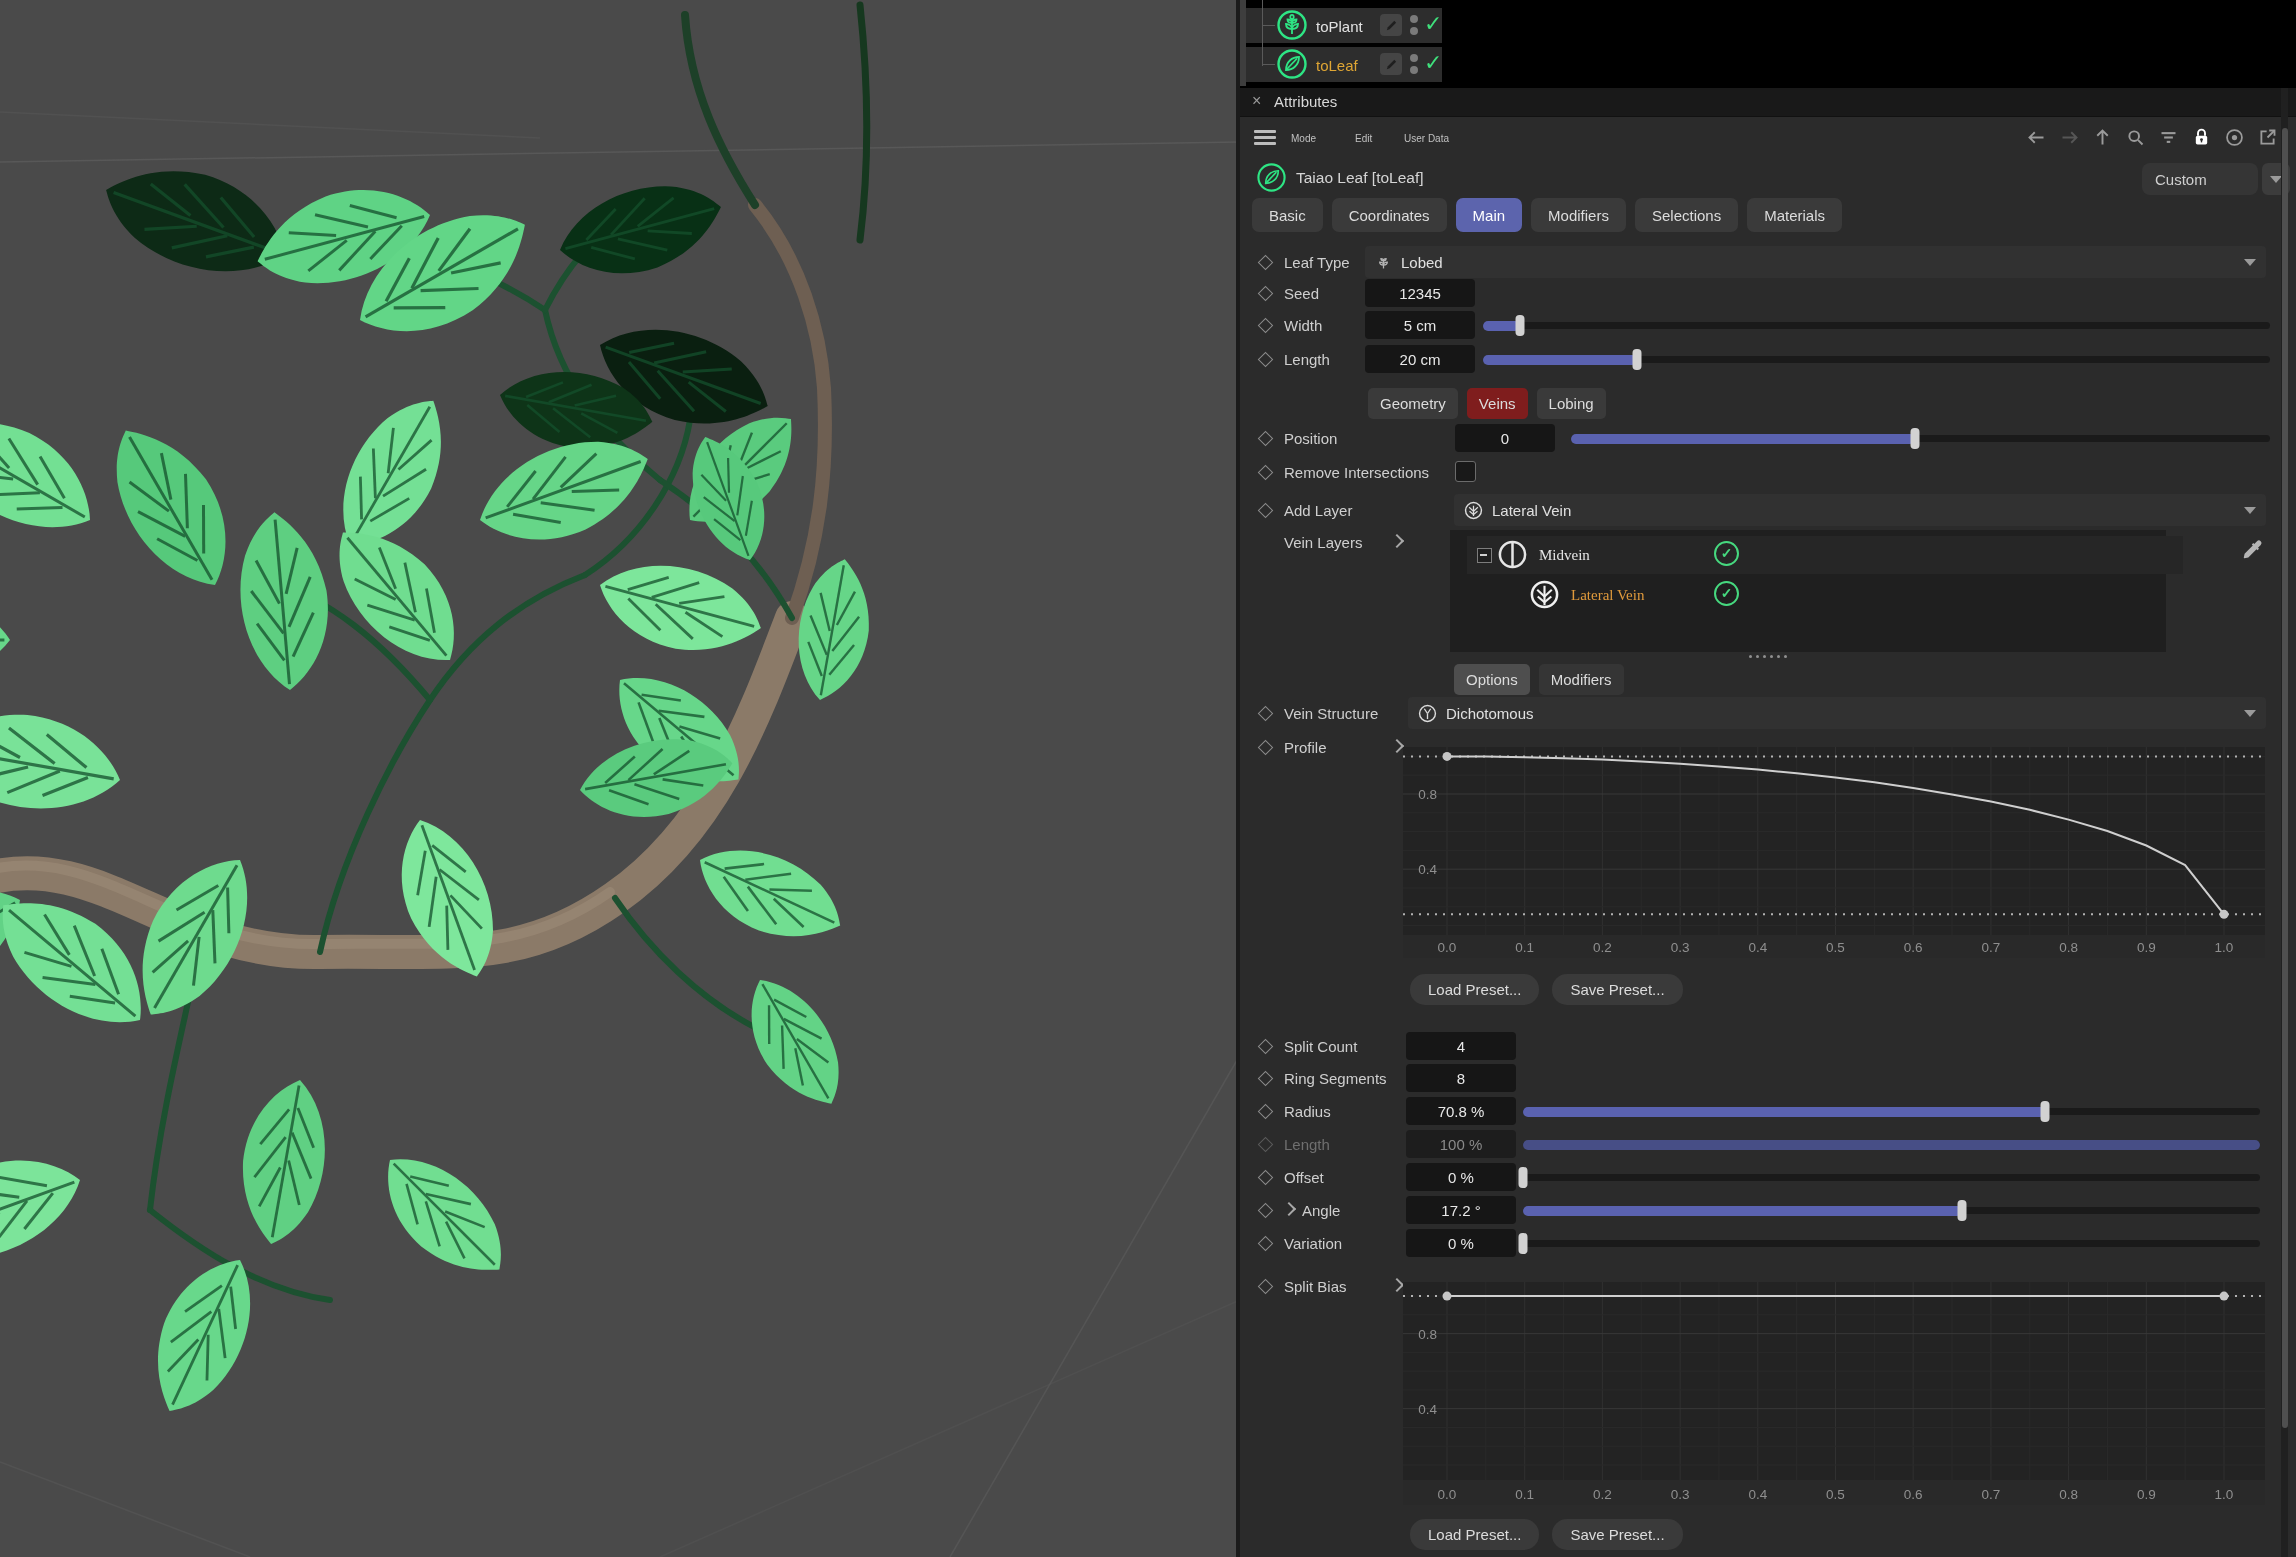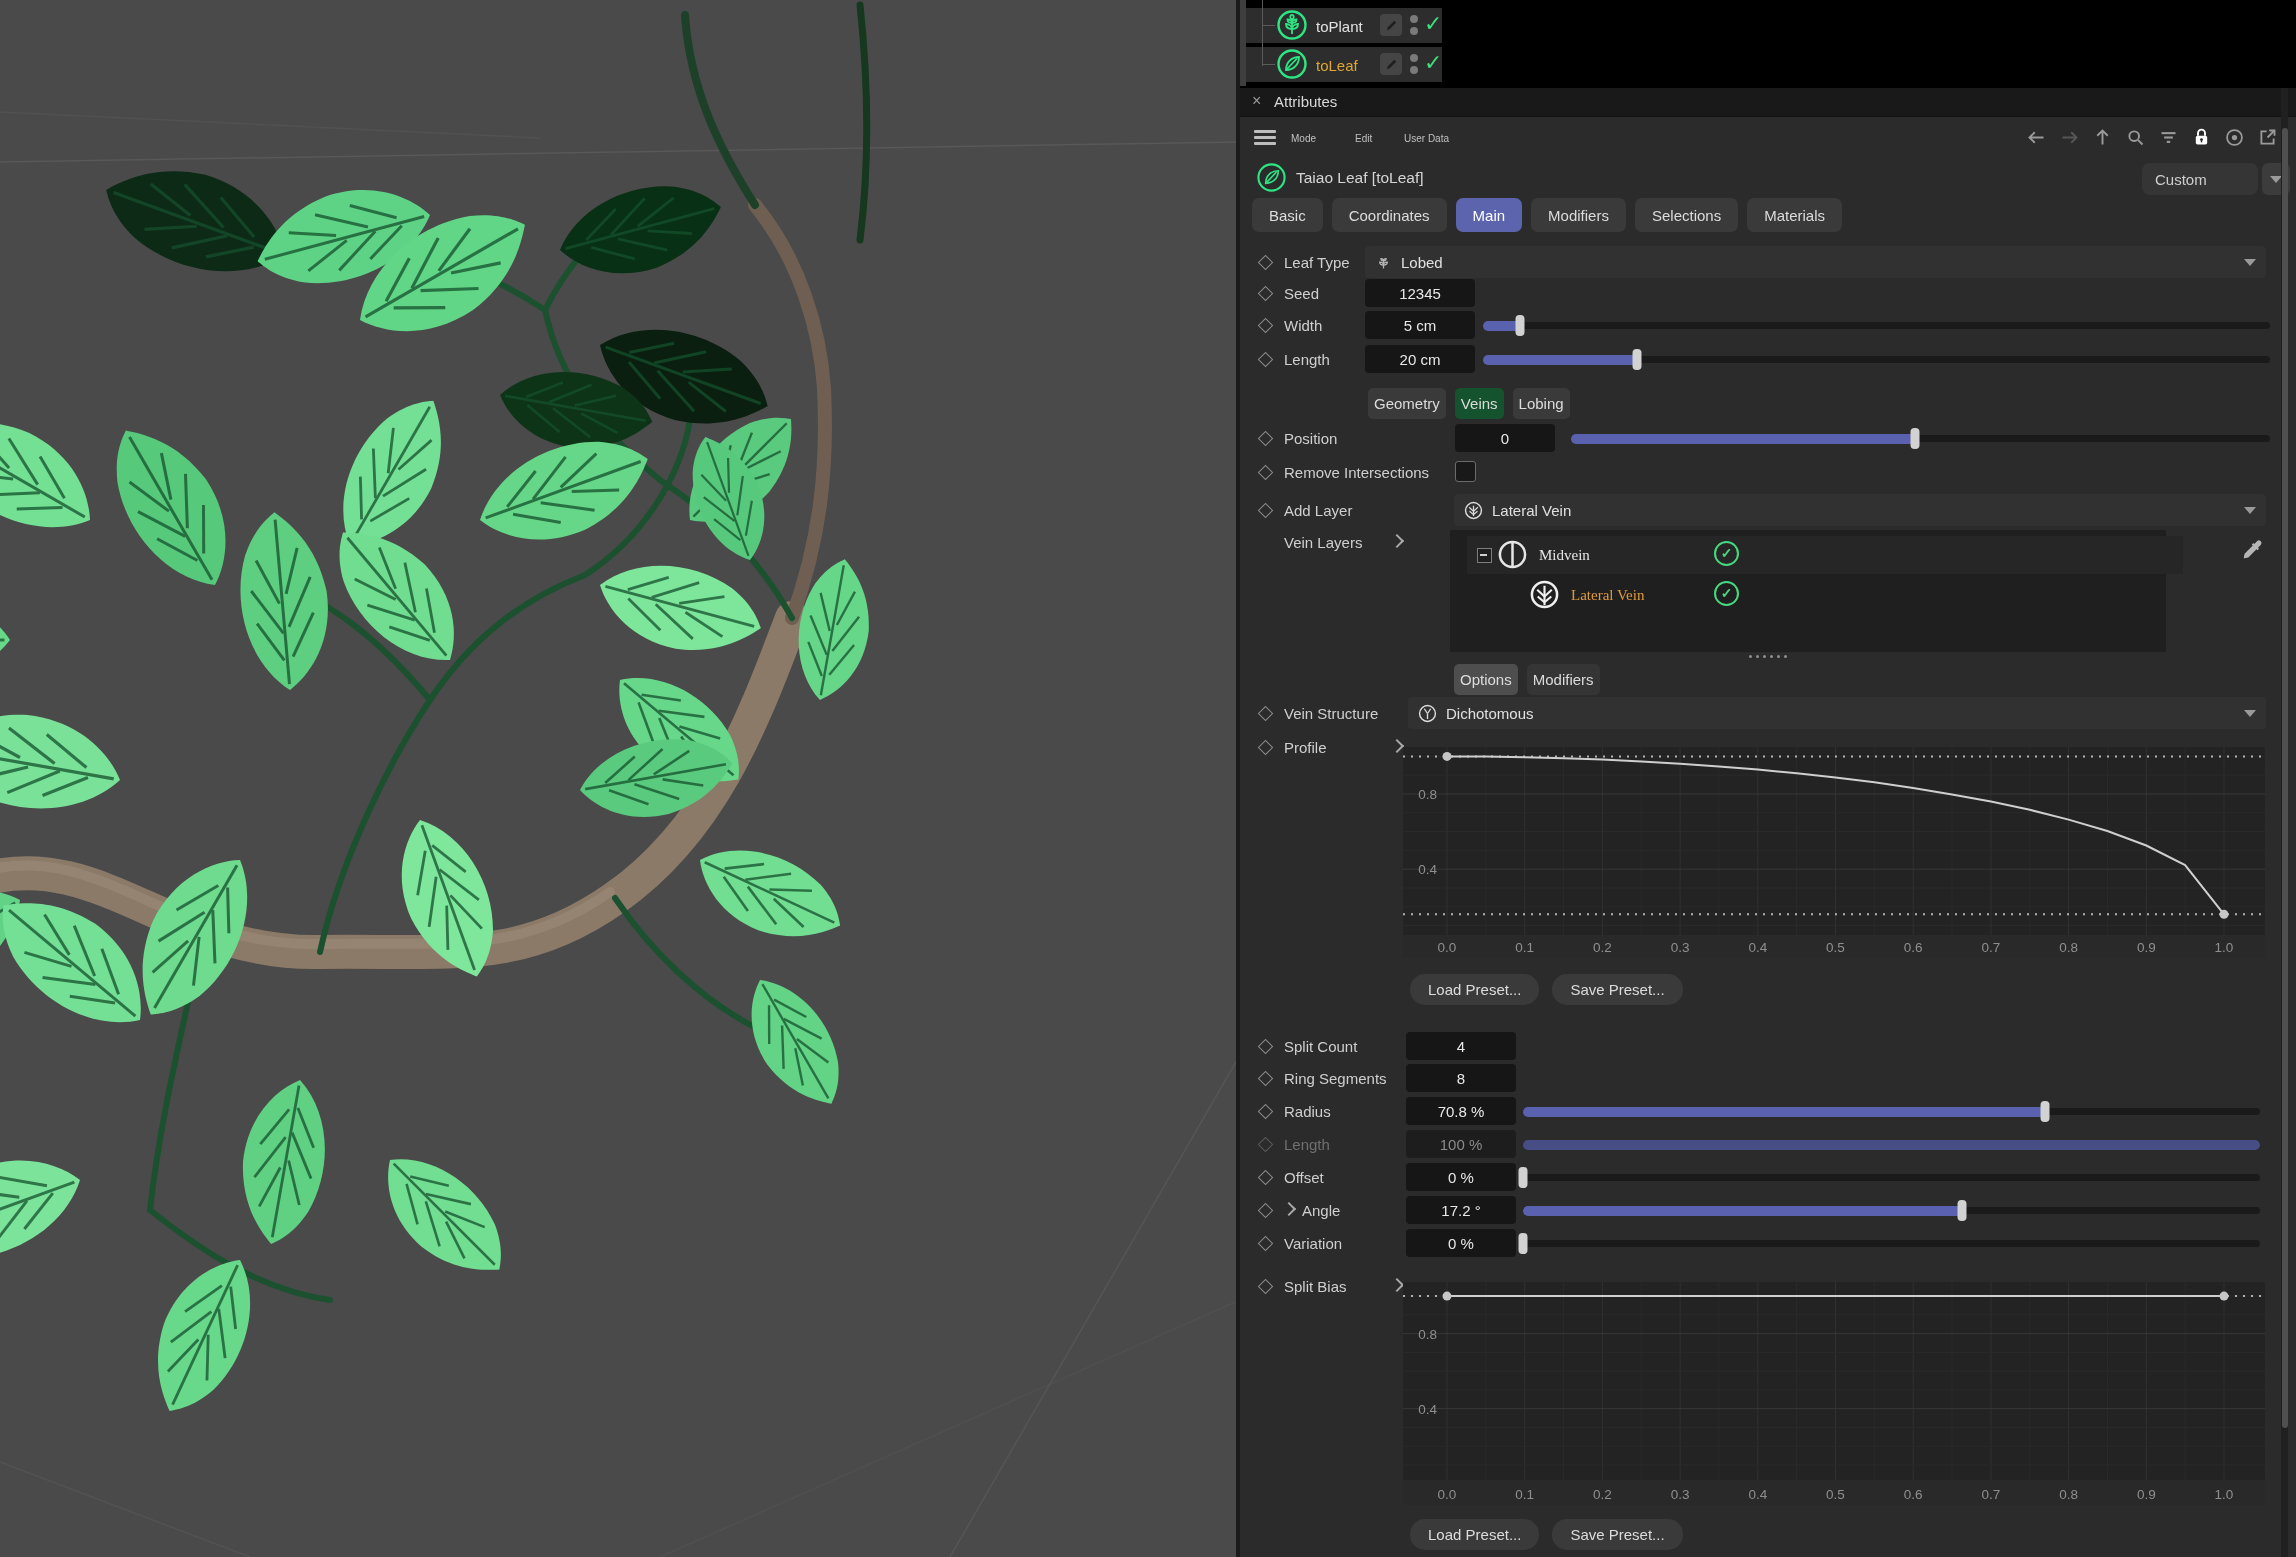--- a/index.html
+++ b/index.html
@@ -43,22 +43,22 @@
   #custom-dd{position:absolute;left:902px;top:3px;width:116px;height:32px;background:#353535;border-radius:8px;
              display:flex;align-items:center;padding-left:13px;font-size:15px;color:#cfcfcf;box-sizing:border-box;}
   #custom-dd-arrow{position:absolute;left:1022px;top:3px;width:28px;height:32px;background:#3c3c3c;border-radius:6px;
              display:flex;align-items:center;justify-content:center;}
   .dd-caret{width:0;height:0;border-left:6px solid transparent;border-right:6px solid transparent;border-top:7px solid #9a9a9a;}
   
   .tabrow{position:absolute;display:flex;gap:9px;}
   .tabbtn{height:34px;padding:0 17px;display:flex;align-items:center;background:#3a3a3a;border-radius:7px;
           font-size:15px;color:#dcdcdc;white-space:nowrap;}
   .tabbtn.active-accent{background:#5c64ad;color:#fff;}
-  .tabbtn.active-light{background:#14532d;}
-  .tabbtn.small{height:31px;border-radius:5px;padding:0 6px;}
+  .tabbtn.active-light{background:#7f1d1d;}
+  .tabbtn.small{height:31px;border-radius:5px;padding:0 12px;}
   
   .row{position:absolute;left:0;width:1056px;height:28px;}
   .diamond{position:absolute;left:20px;top:9px;width:9px;height:9px;border:1.5px solid #8a8a8a;transform:rotate(45deg);}
   .rowlabel{position:absolute;left:44px;top:50%;transform:translateY(-50%);font-size:15px;color:#cfcfcf;white-space:nowrap;}
   .chev{position:absolute;top:8px;width:8px;height:8px;border-right:2px solid #a8a8a8;border-top:2px solid #a8a8a8;transform:rotate(45deg);}
   .valuebox{position:absolute;top:0;height:28px;background:#161616;border-radius:4px;color:#e8e8e8;font-size:15px;
             display:flex;align-items:center;justify-content:center;}
   .dropdown{position:absolute;top:-2px;height:32px;background:#313131;border-radius:4px;display:flex;align-items:center;
             padding-left:10px;box-sizing:border-box;font-size:15px;color:#e0e0e0;}
   .dropdown .dd-caret{position:absolute;right:10px;}

